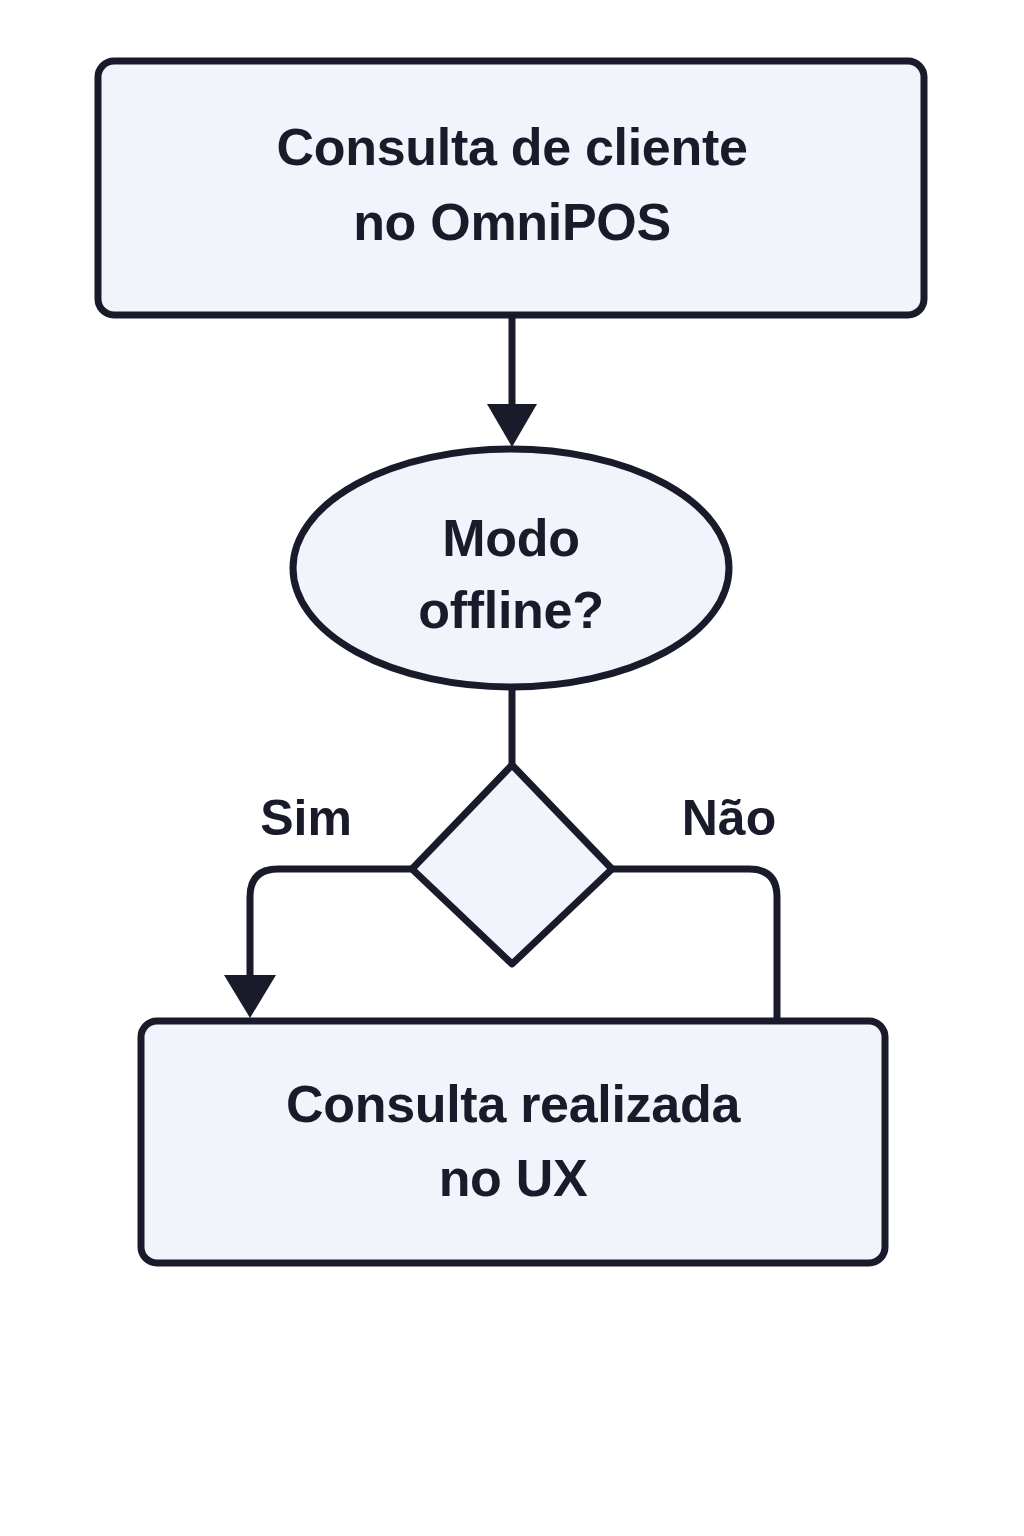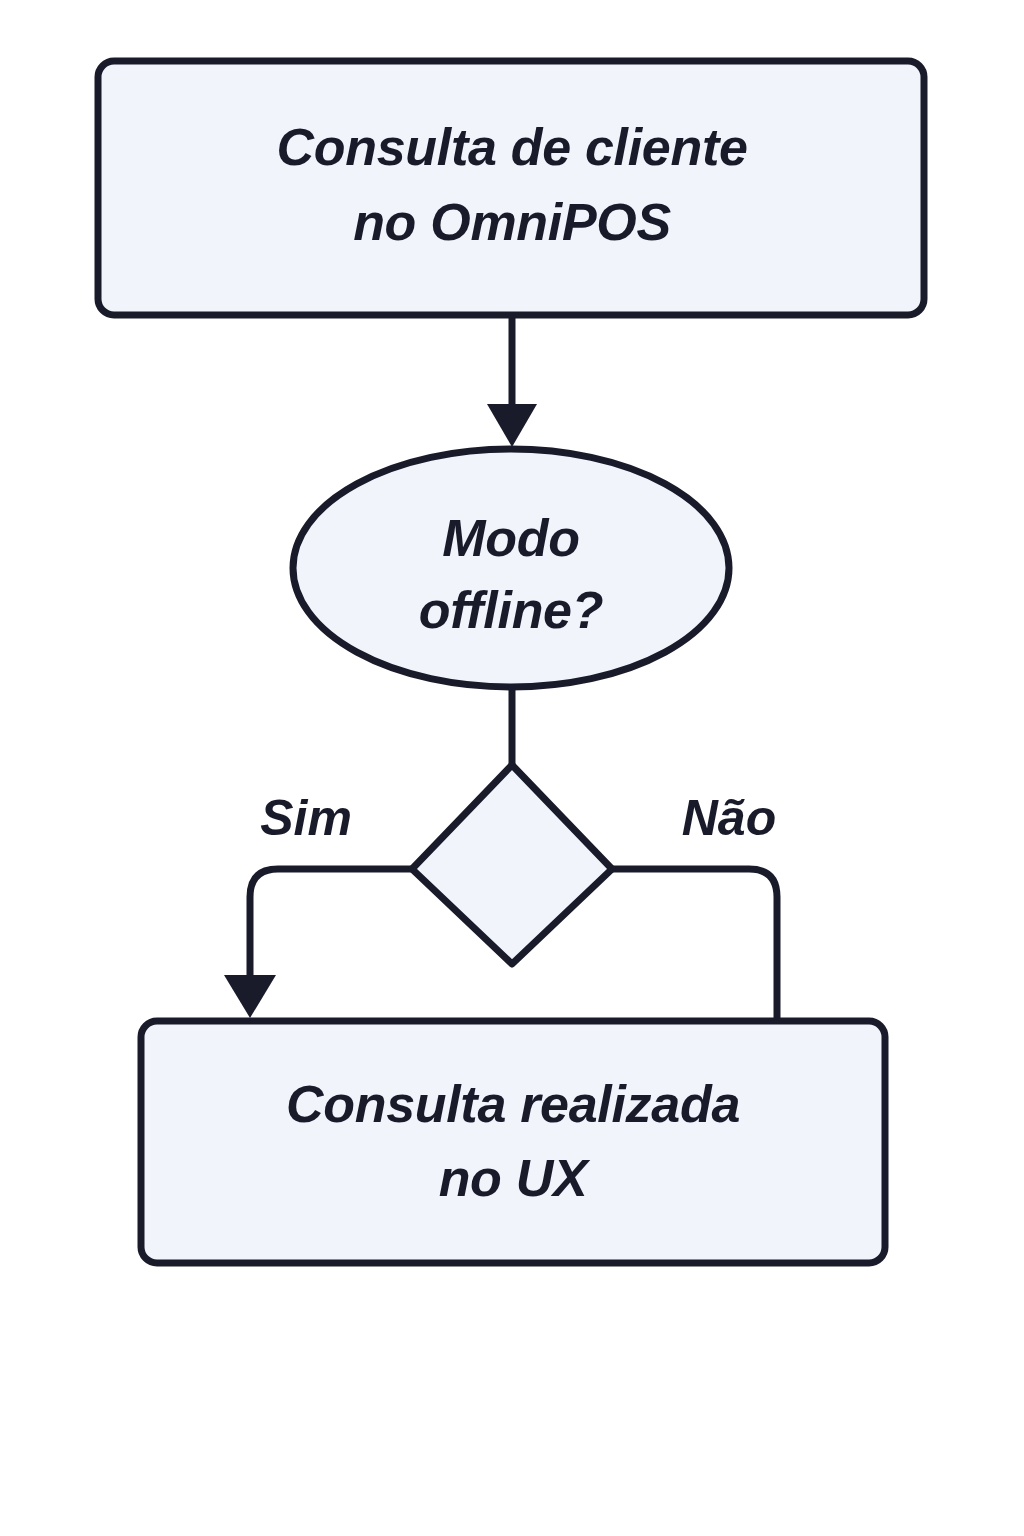--- a/index.html
+++ b/index.html
@@ -12,21 +12,20 @@
     width: 1024px;
     height: 1536px;
     overflow: hidden;
     font-family: "Liberation Sans", sans-serif;
   }
   #diagram-root {
     position: relative;
     width: 1024px;
     height: 1108px;
     background: #ffffff;
-    font-style: italic;
   }
   #flow-svg {
     position: absolute;
     top: 0;
     left: 0;
     width: 1024px;
     height: 1536px;
     display: block;
   }
   .node-shape {

